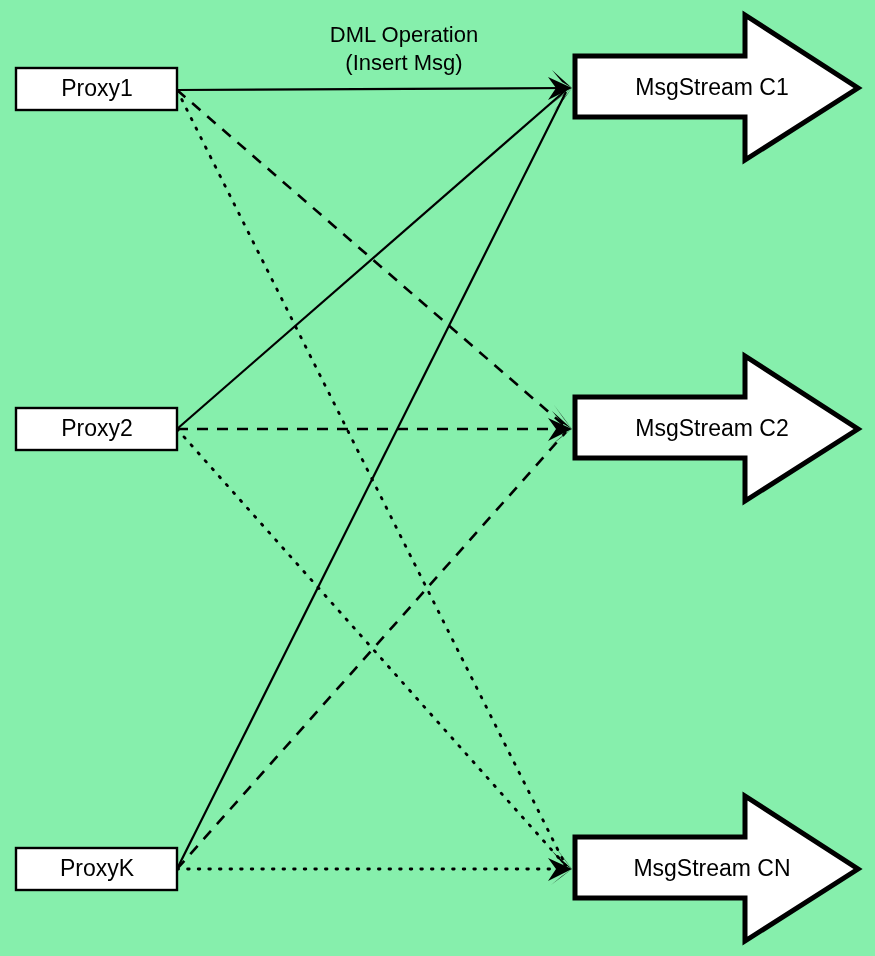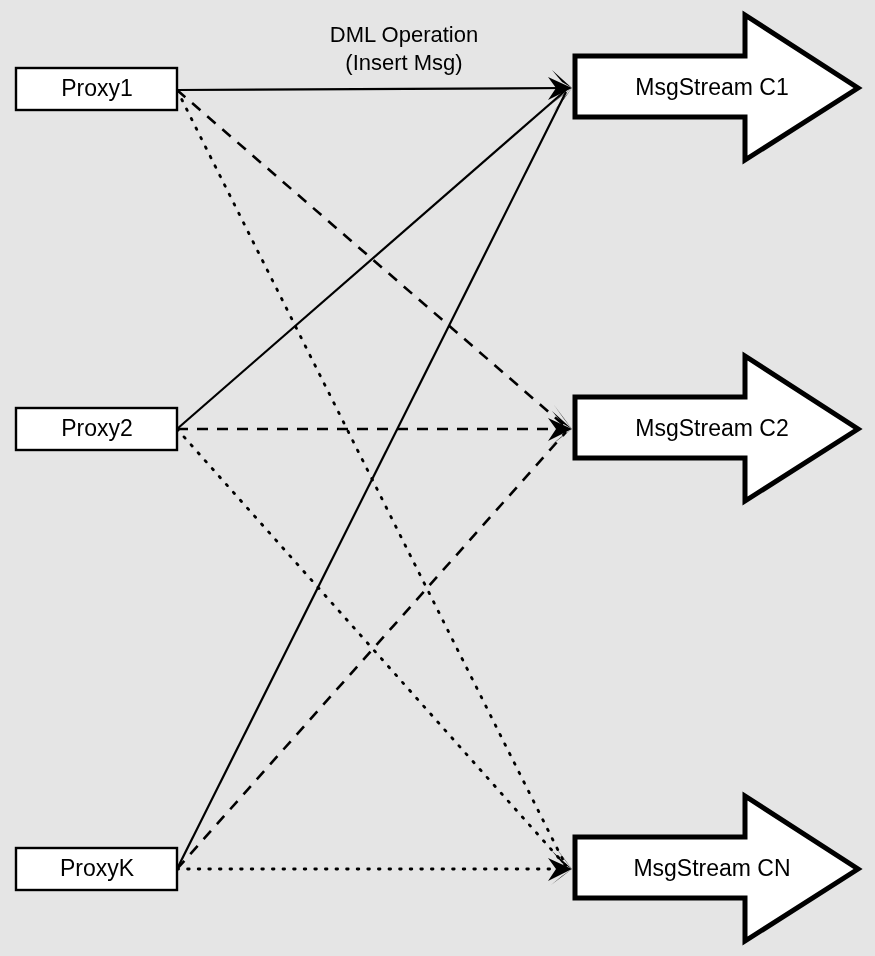--- a/index.html
+++ b/index.html
@@ -8,21 +8,21 @@
     background: #ffffff;
   }
   body {
     font-family: "Liberation Sans", sans-serif;
     -webkit-font-smoothing: antialiased;
   }
   #diagram-root {
     position: relative;
     width: 875px;
     height: 956px;
-    background: #e5e5e5;
+    background: #86efac;
     overflow: hidden;
   }
   #diagram-svg {
     position: absolute;
     top: 0;
     left: 0;
     width: 875px;
     height: 956px;
     display: block;
   }

